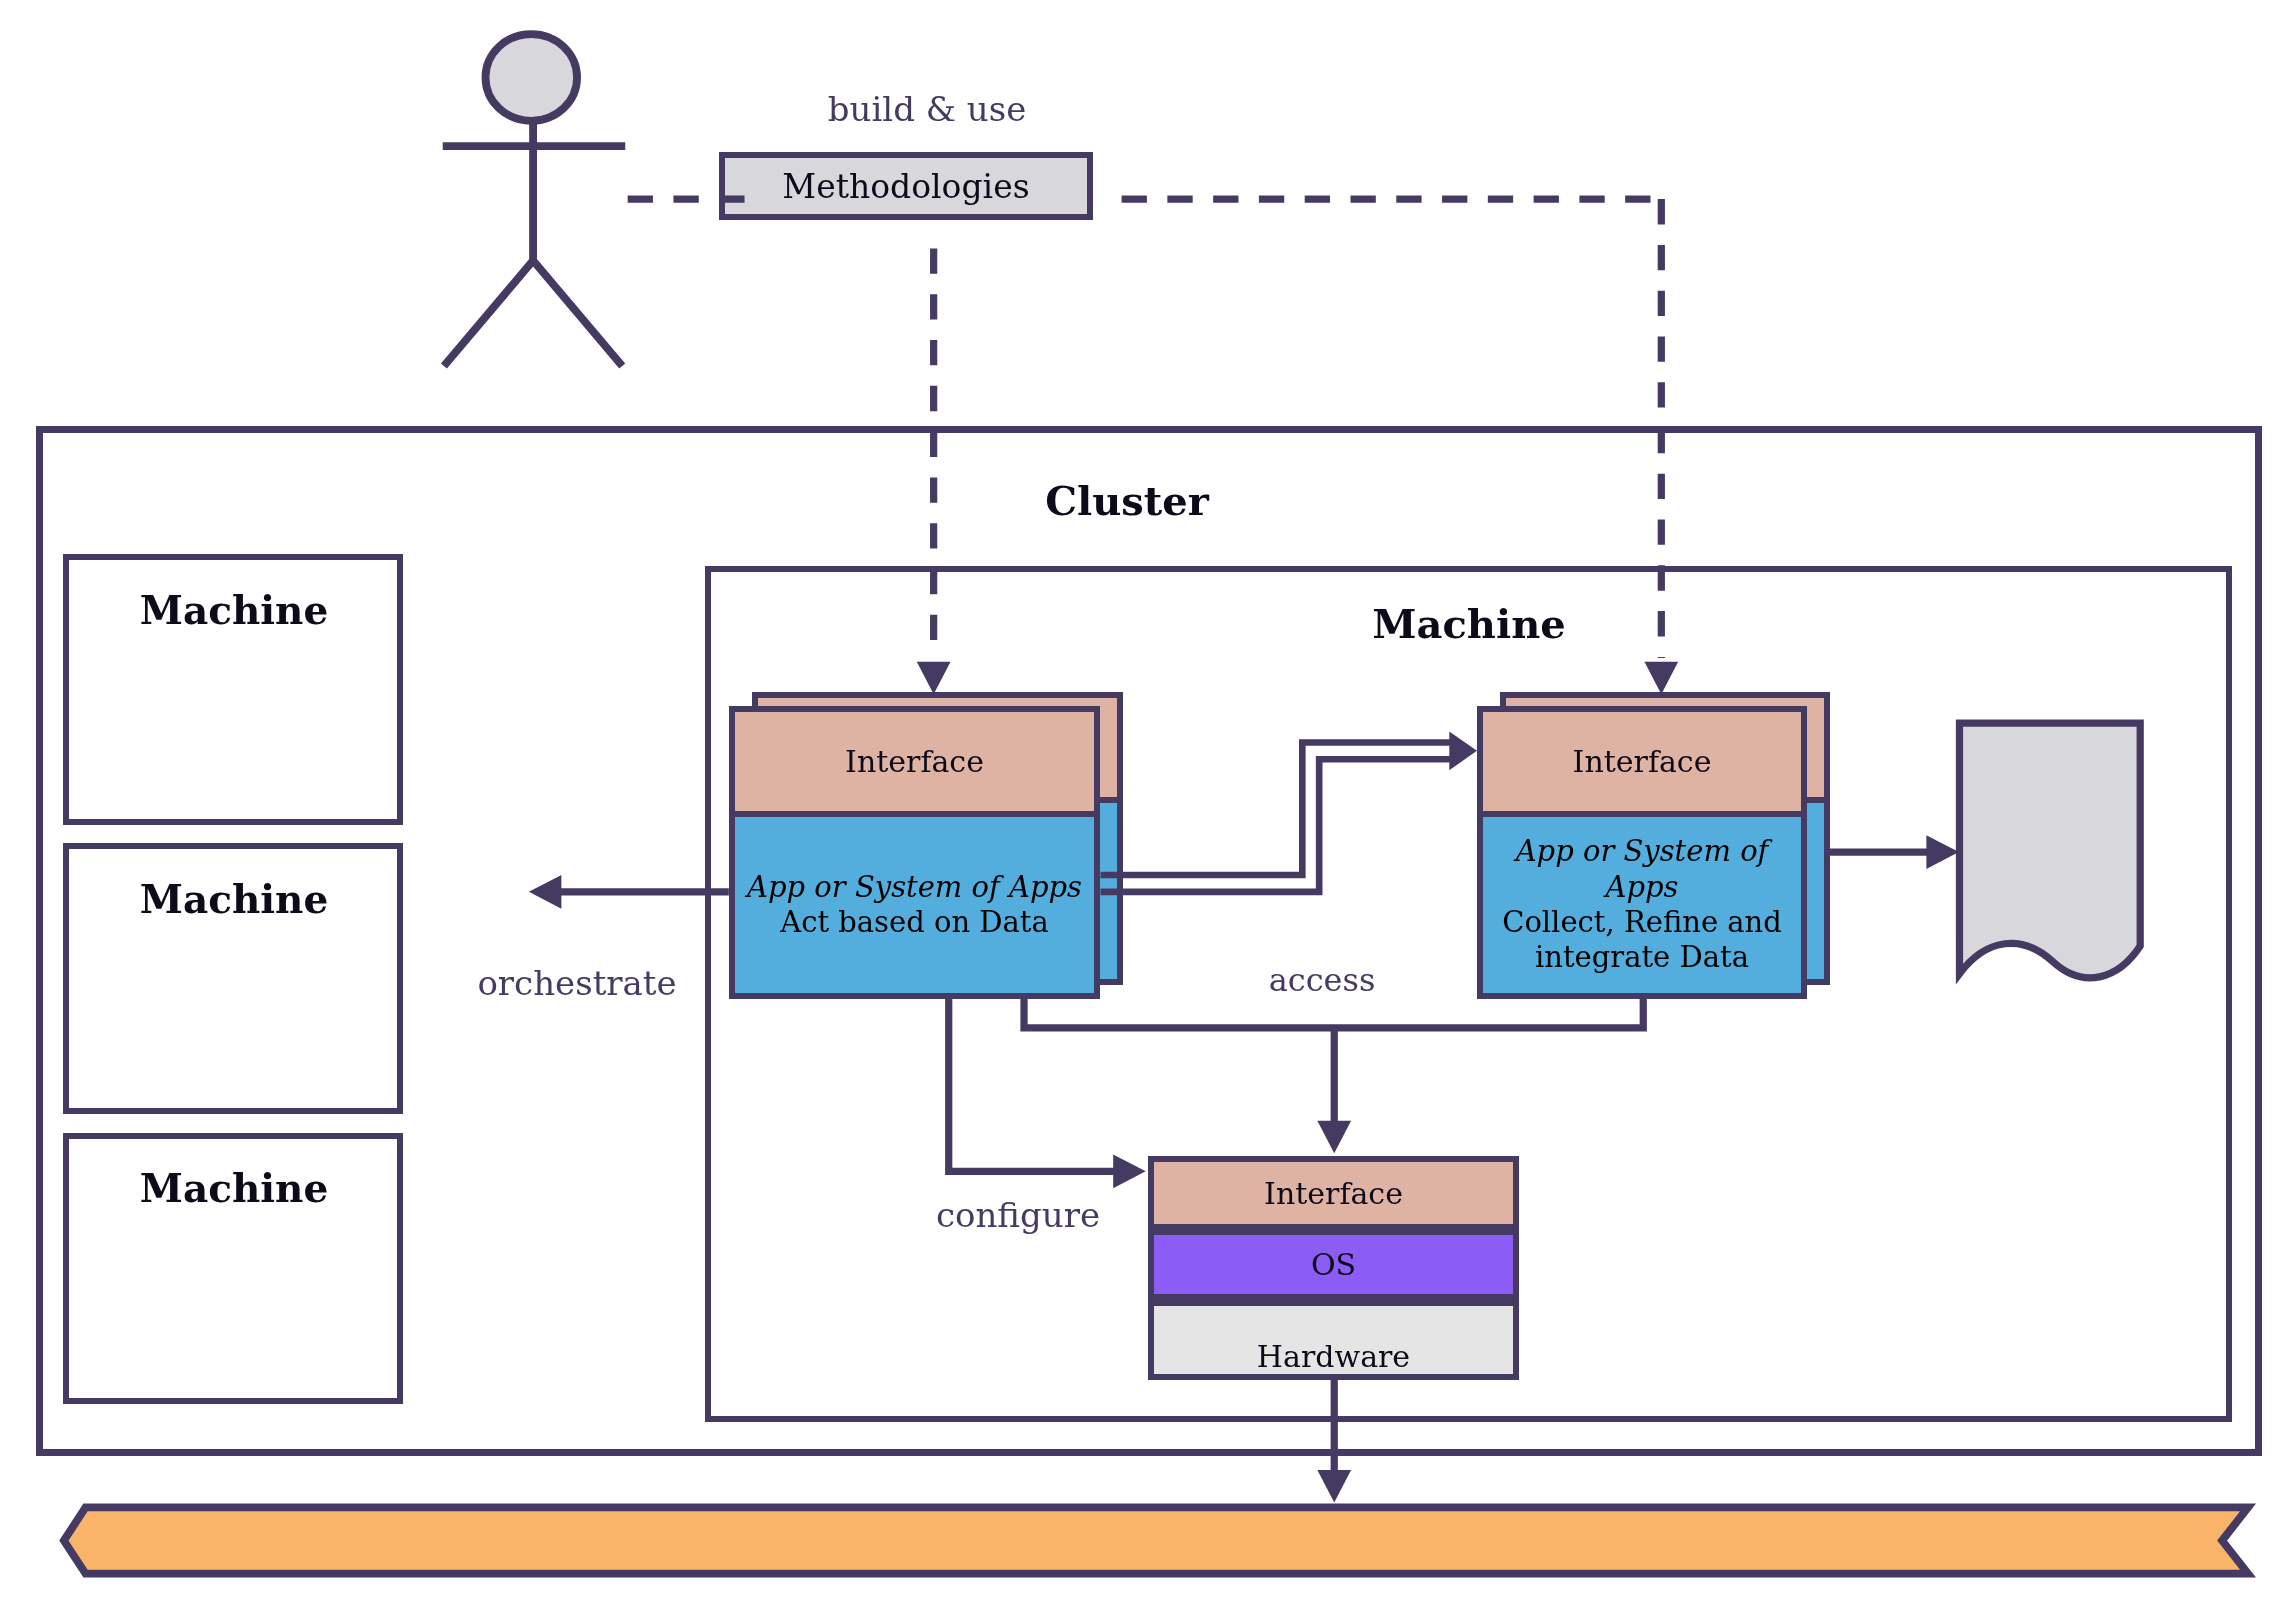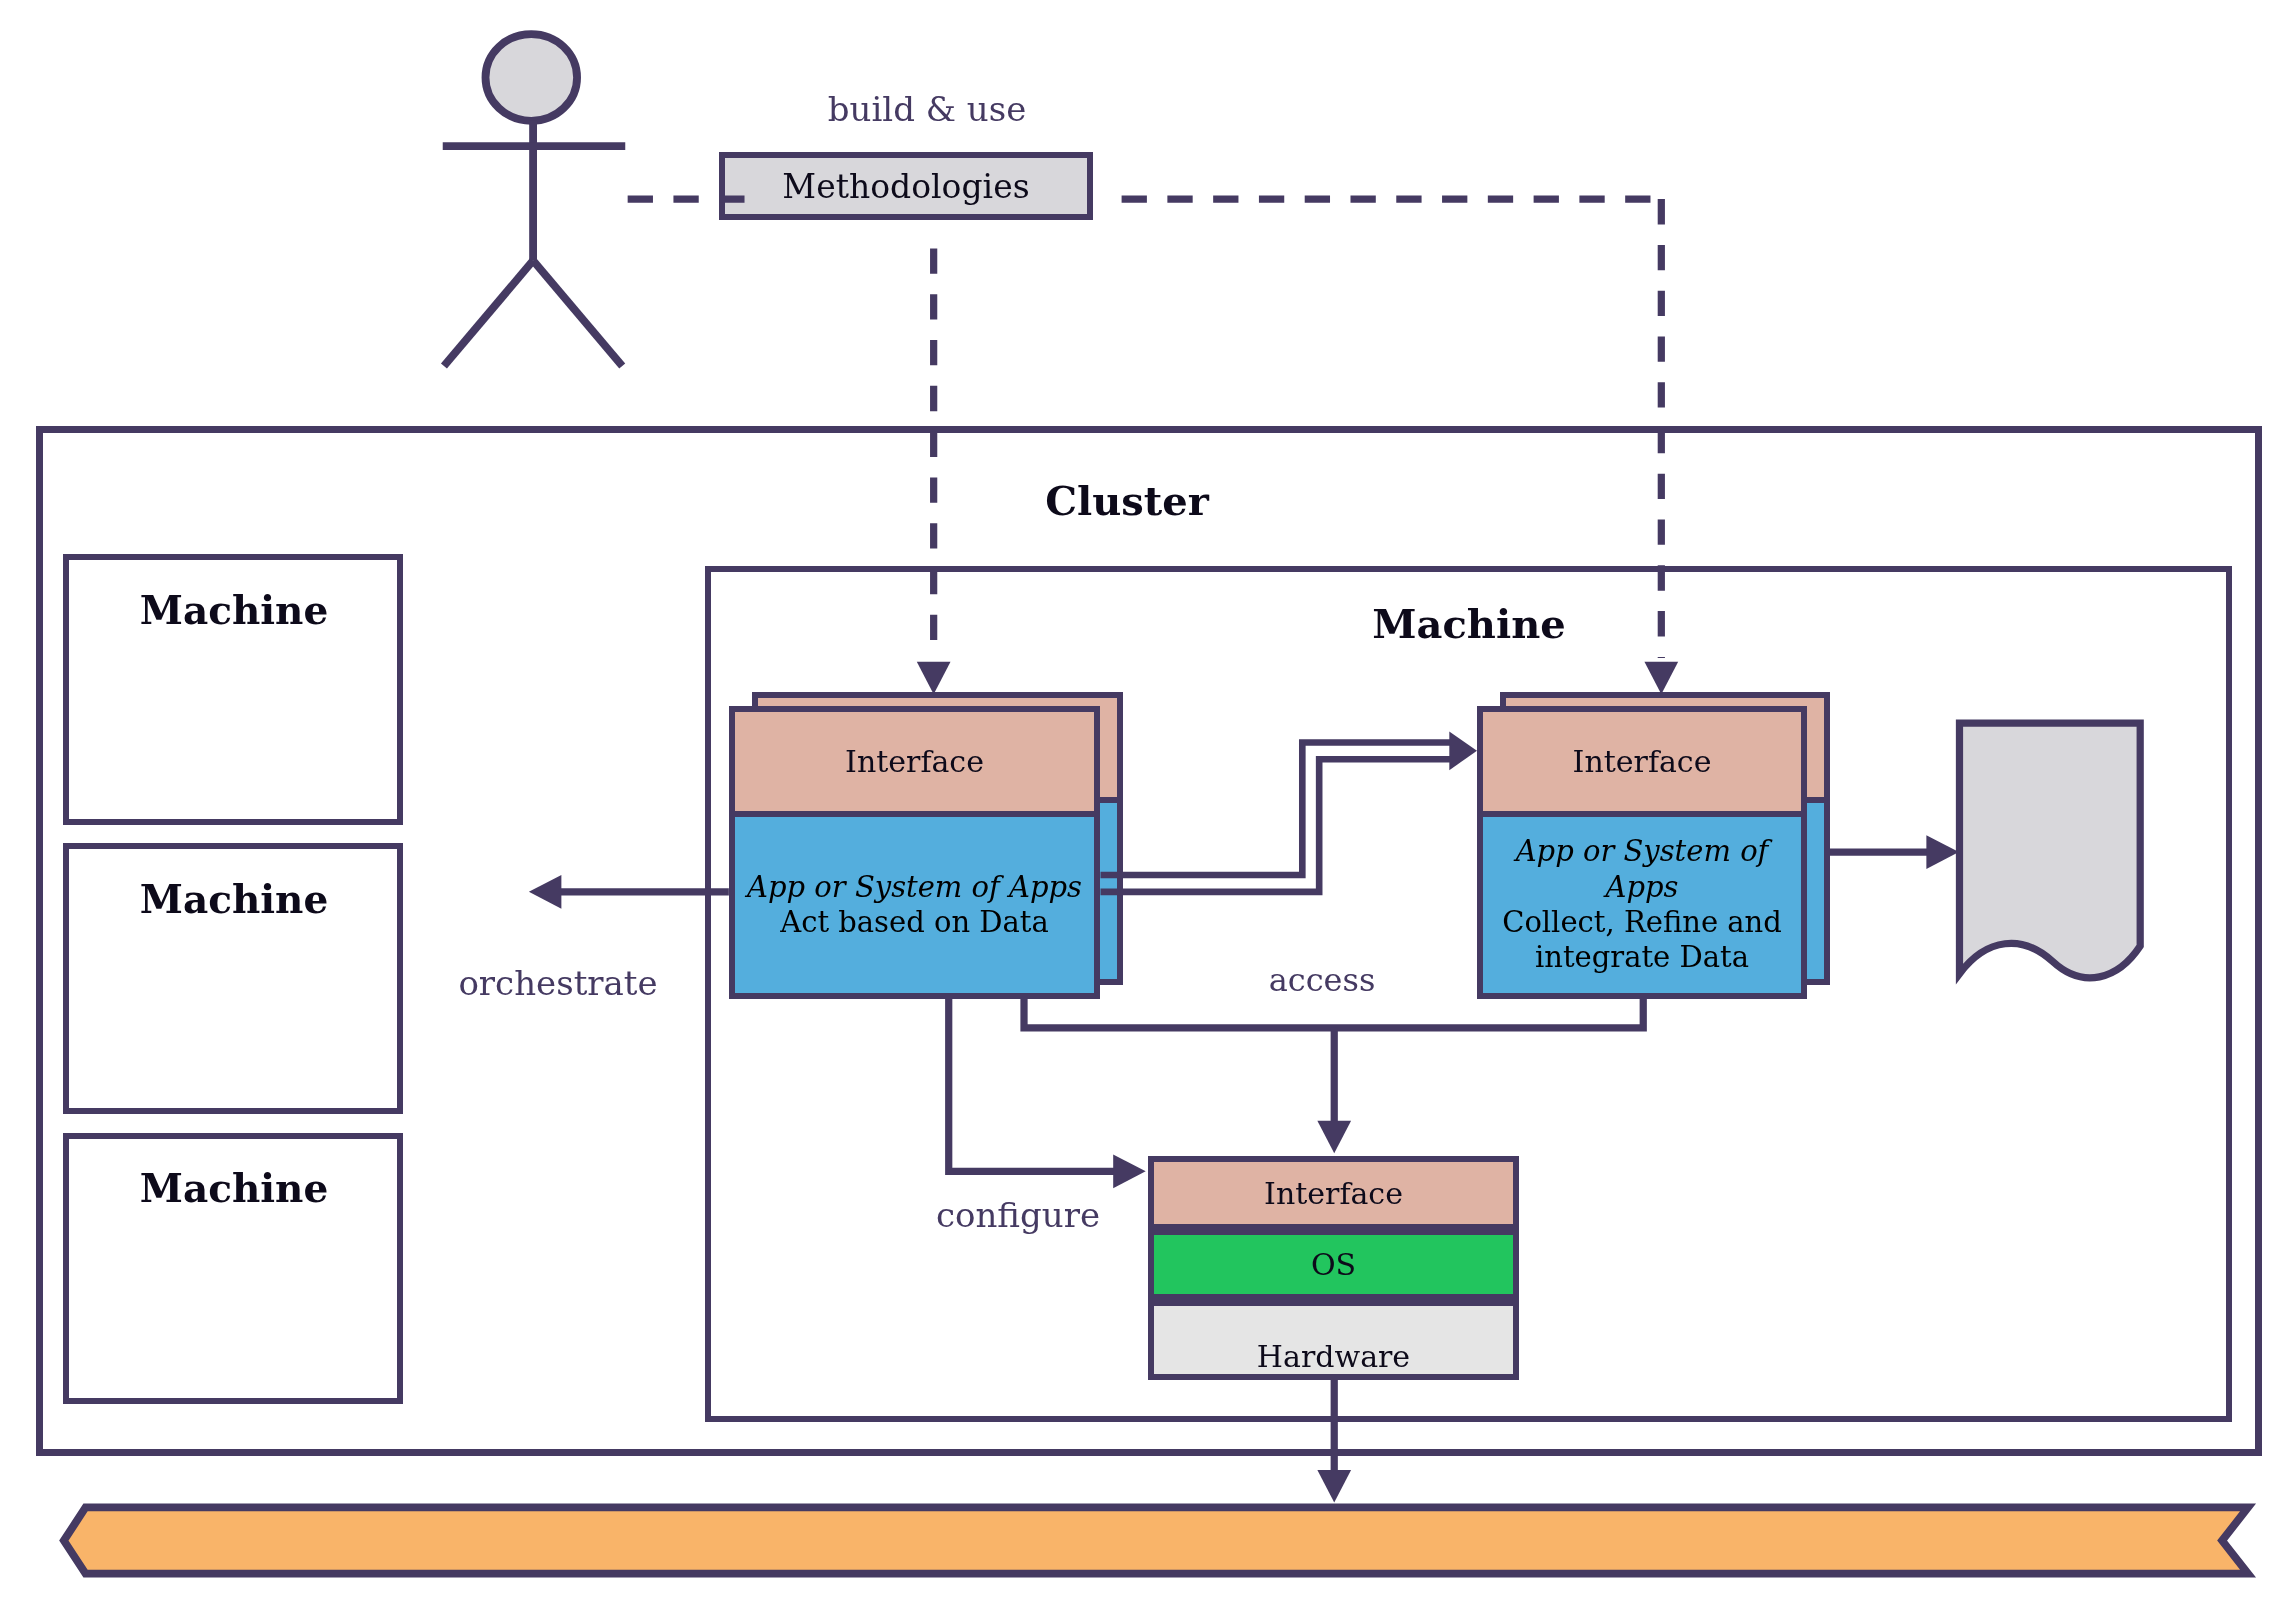--- a/index.html
+++ b/index.html
@@ -101,28 +101,28 @@
       </div>
       <div class="card-body">
         <div class="app-title">App or System of Apps</div>
         <div>Collect, Refine and integrate Data</div>
       </div>
     </div>
 
     <div class="abs slab" style="top:1156px;height:74px;background:#DFB3A4;">
       <span>Interface</span>
     </div>
-    <div class="abs slab" style="top:1229px;height:71px;background:#22c55e;text-align:right;">
+    <div class="abs slab" style="top:1229px;height:71px;background:#8b5cf6;text-align:right;">
       <span>OS</span>
     </div>
     <div class="abs slab" style="top:1300px;height:80px;background:#e5e5e5;align-items:flex-end;">
       <span>Hardware</span>
     </div>
 
-    <div class="lbl purple-t" style="left:558px;top:984px;font-size:34px;">orchestrate</div>
+    <div class="lbl purple-t" style="left:577px;top:984px;font-size:34px;">orchestrate</div>
     <div class="lbl purple-t" style="left:1322px;top:981px;font-size:32px;">access</div>
     <div class="lbl purple-t" style="left:1018px;top:1216px;font-size:34px;">configure</div>
     <div class="lbl purple-t" style="left:2048px;top:815px;font-size:34px;">Report</div>
     <div class="lbl" style="left:1347px;top:1541px;font-size:33px;color:#140b26;">Energy</div>
   </div>
 
   <svg id="overlay" width="2295" height="1618" viewBox="0 0 3810 2685">
 
     <g stroke="#453A62" stroke-width="13" fill="none">
       <ellipse cx="882" cy="128" rx="76" ry="72" fill="#D8D7DB"></ellipse>

